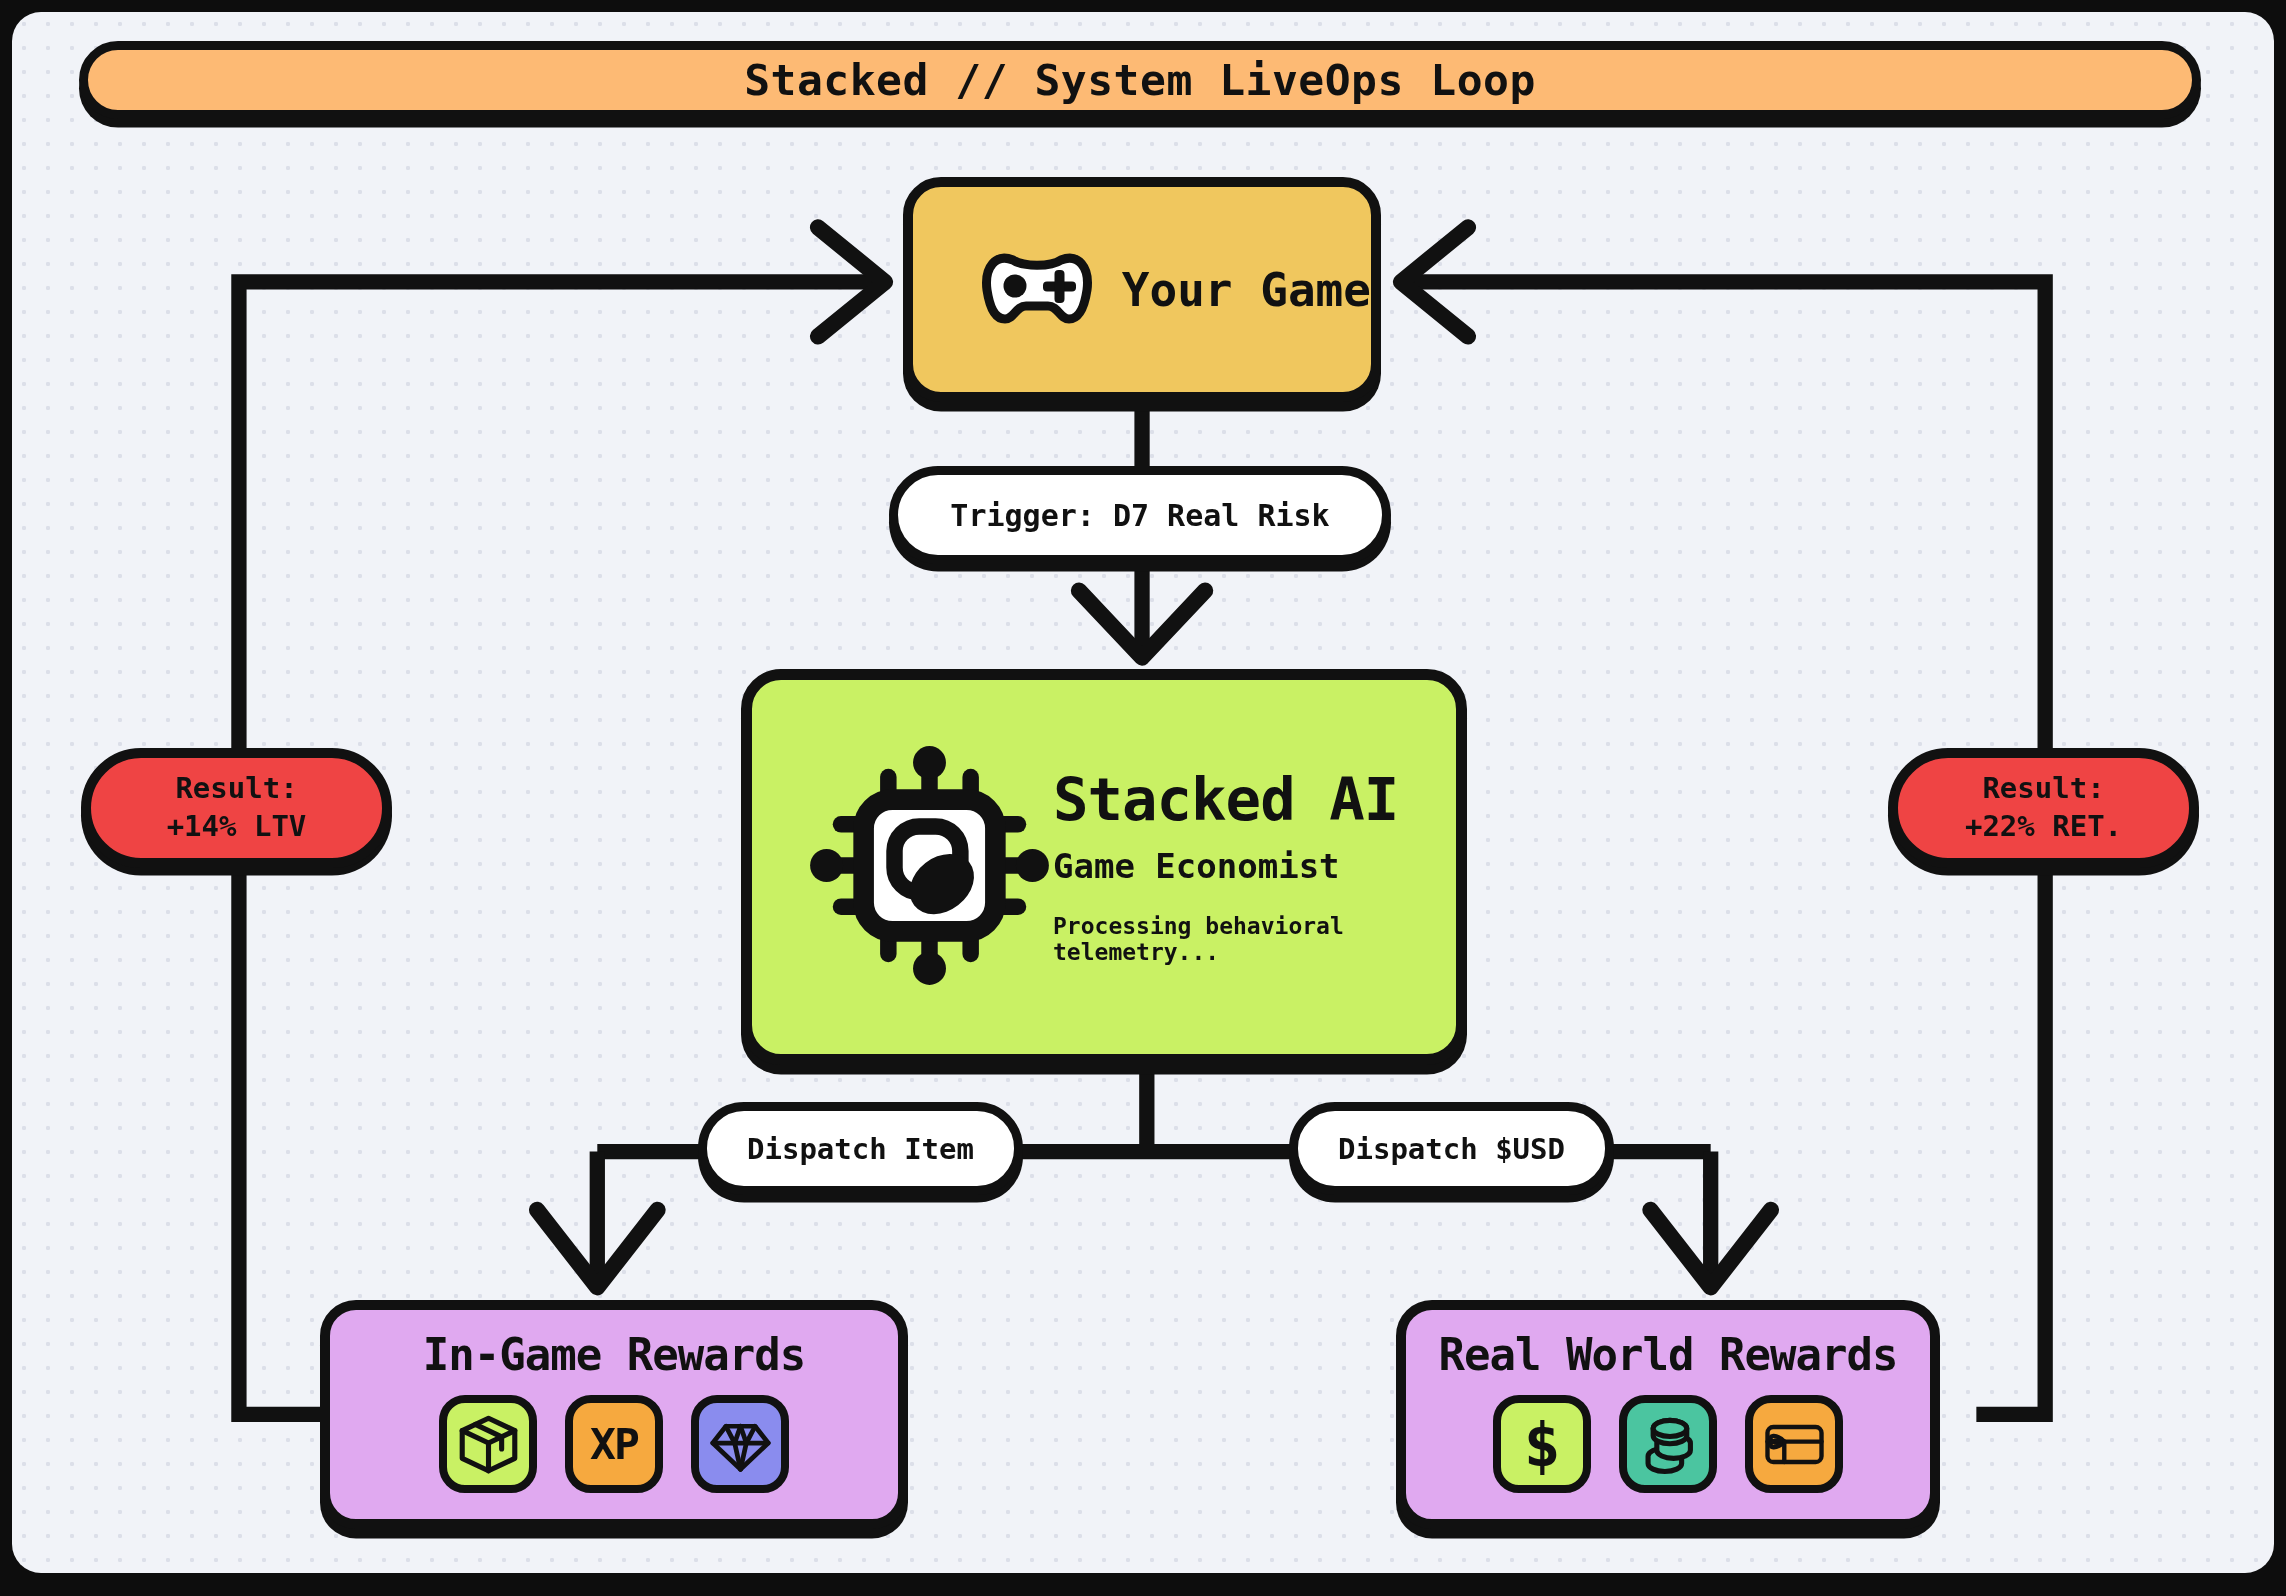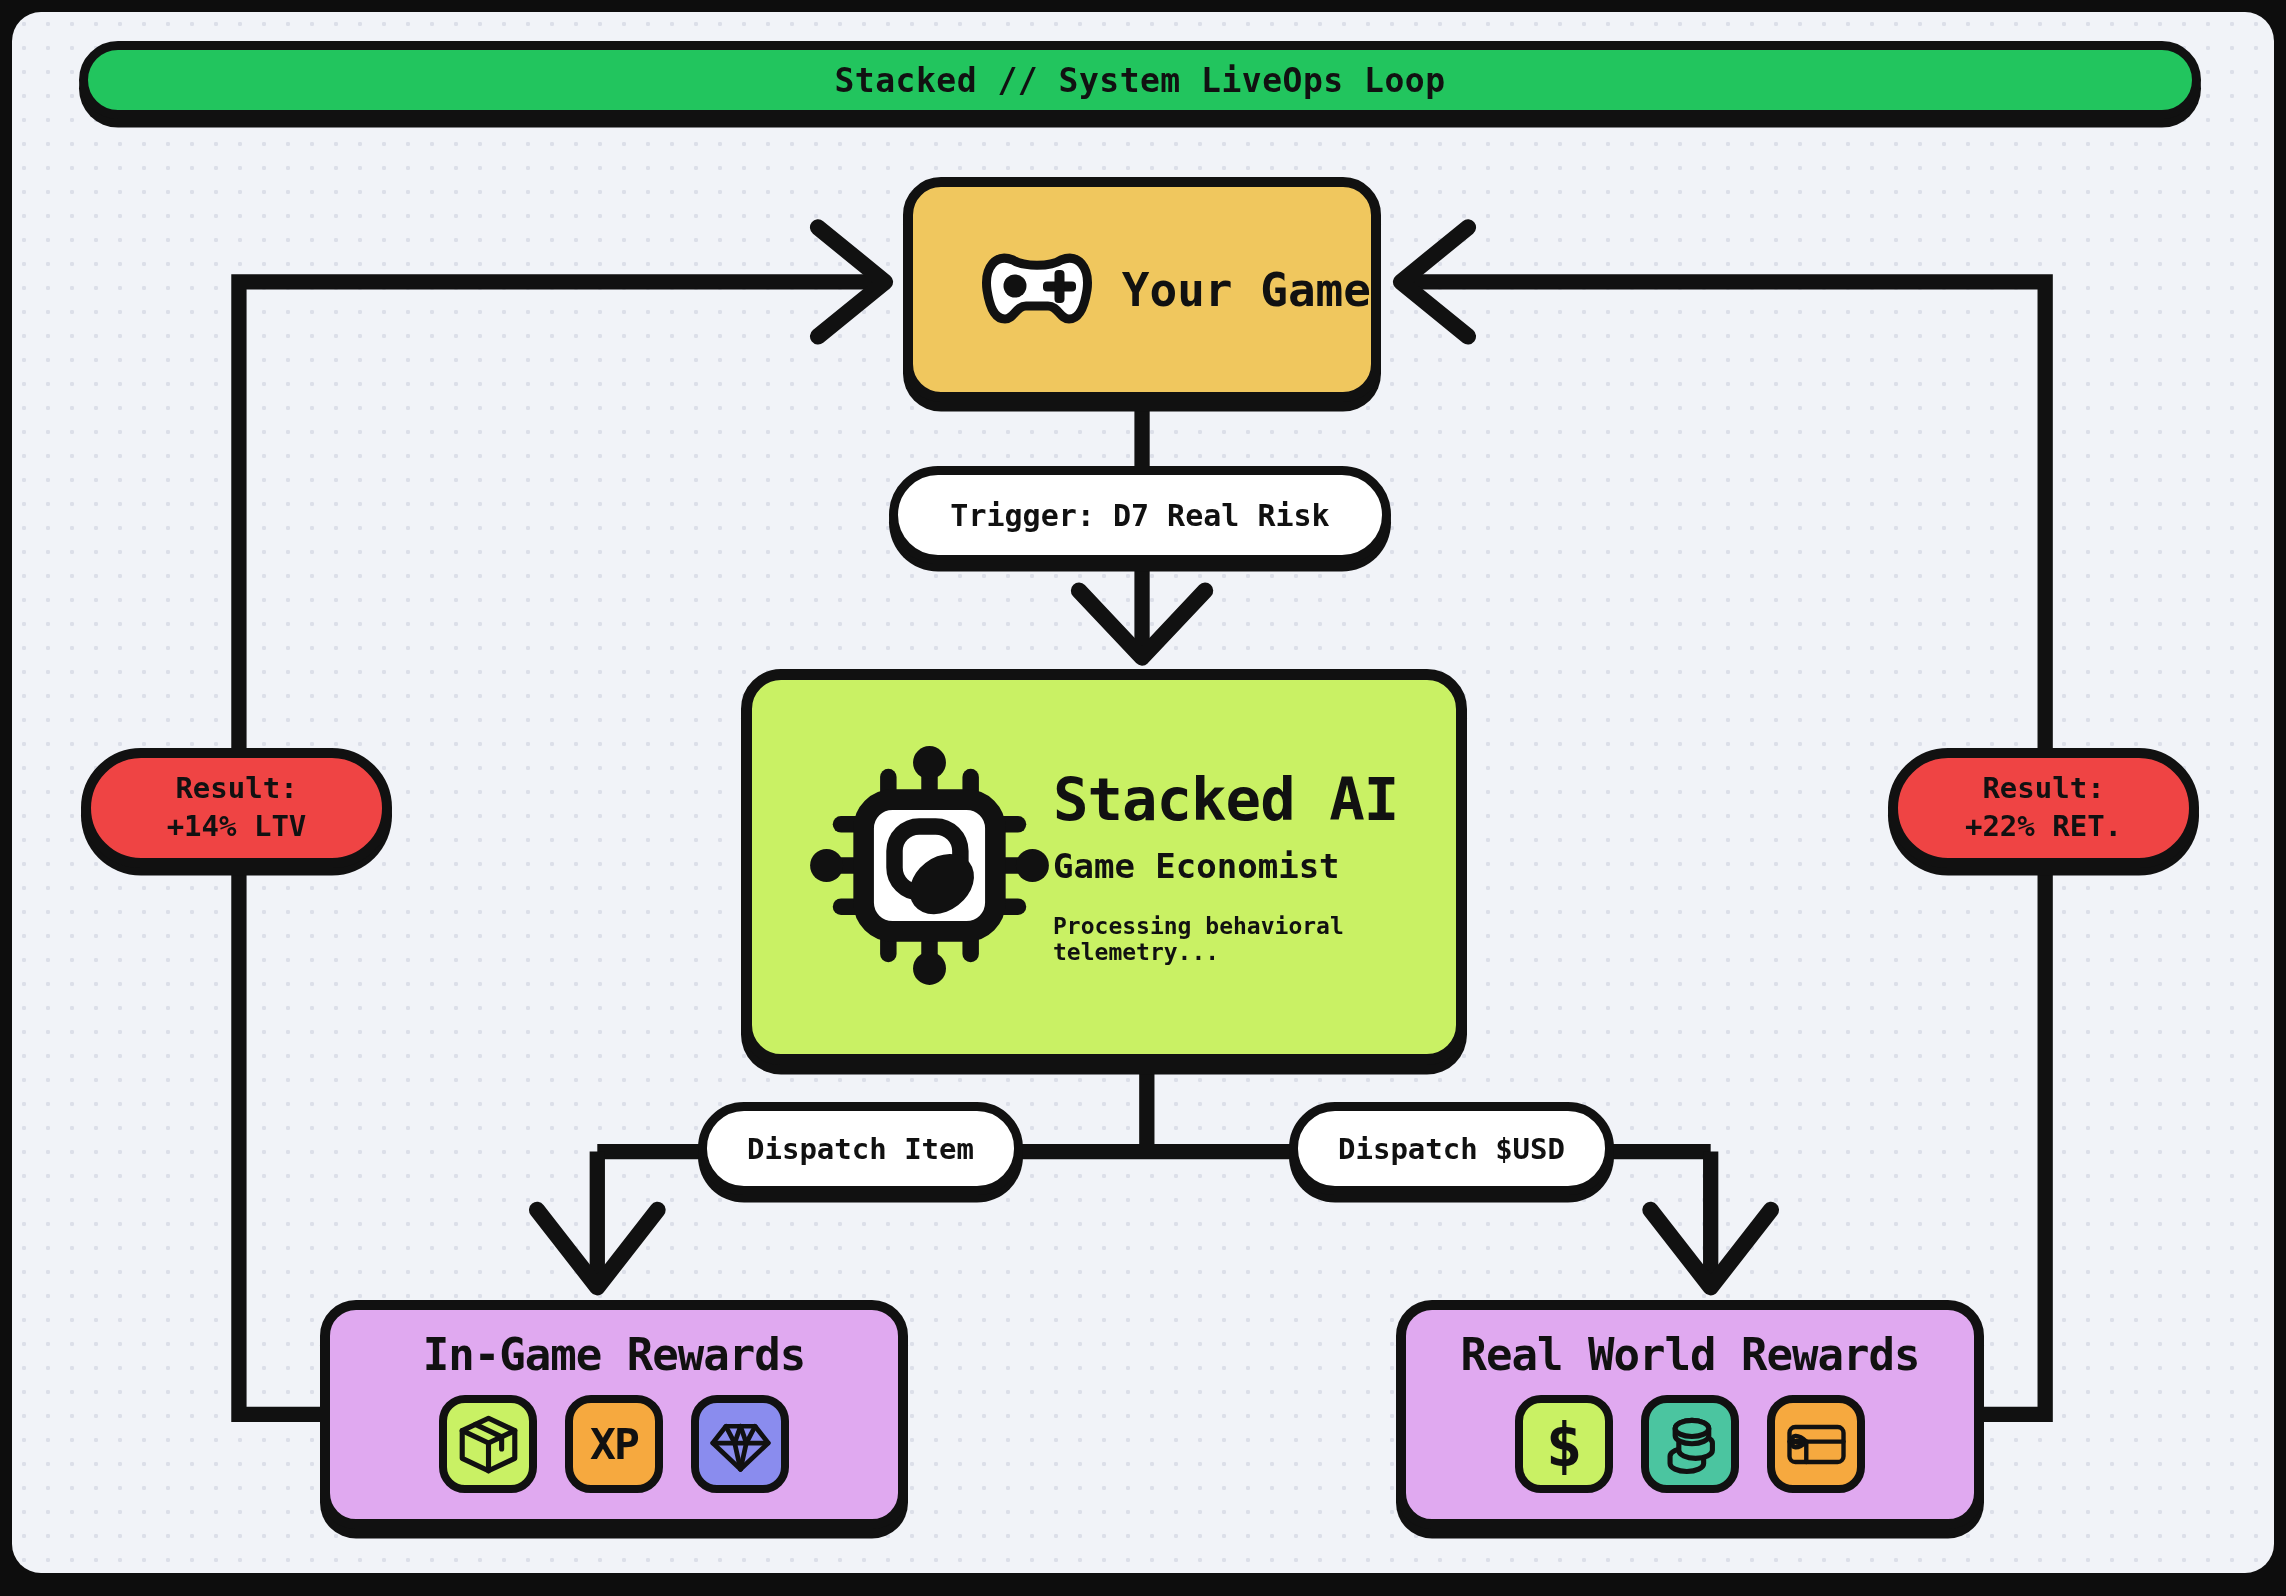--- a/index.html
+++ b/index.html
@@ -15,24 +15,24 @@
     background-image:radial-gradient(circle,#dcdfe9 1.9px,transparent 2.5px);
     background-size:24px 24px;
     border-radius:29px;
     z-index:0;
   }
   svg.connectors{position:absolute;left:0;top:0;z-index:1;}
   .node,.pill{position:absolute;z-index:2;box-sizing:border-box;}
 
   .titlebar{
     position:absolute;left:79px;top:41px;width:2122px;height:78px;z-index:2;
-    background:#22c55e;border:9.6px solid #111;border-radius:39px;
+    background:#fdba74;border:9.6px solid #111;border-radius:39px;
     box-shadow:0 8.6px 0 #111;box-sizing:border-box;
     display:flex;align-items:center;justify-content:center;
-    font-size:33px;font-weight:700;letter-spacing:0.5px;
+    font-size:43px;font-weight:700;letter-spacing:0.5px;
   }
 
   .your-game{
     left:903px;top:177px;width:478px;height:225px;
     background:#f0c75e;border:10.5px solid #111;border-radius:38px;
     box-shadow:0 9.6px 0 #111;
     display:flex;align-items:center;justify-content:flex-end;gap:25px;
   }
   .your-game .label{font-size:46px;font-weight:700;}
 
@@ -58,21 +58,21 @@
   .ai-title{font-size:59px;font-weight:700;line-height:1.05;letter-spacing:-1px;}
   .ai-sub{font-size:34px;font-weight:700;margin-top:15.3px;}
   .ai-status{font-size:23px;font-weight:700;margin-top:27px;}
 
   .rewards{
     background:#e0a9f0;border:10.5px solid #111;border-radius:36px;
     box-shadow:0 9.6px 0 #111;
     display:flex;flex-direction:column;align-items:center;padding-top:19px;
   }
   .in-game{left:320px;top:1300px;width:588px;height:229px;}
-  .real-world{left:1396px;top:1300px;width:588px;height:229px;}
+  .real-world{left:1396px;top:1300px;width:544px;height:229px;}
   .rewards .rw-title{font-size:44px;font-weight:700;letter-spacing:-1px;}
   .tile-row{display:flex;gap:28px;margin-top:15.3px;}
   .tile{
     width:98px;height:98px;border:8.6px solid #111;border-radius:26px;
     box-sizing:border-box;display:flex;align-items:center;justify-content:center;
   }
   .tile-lime{background:#c9f164;}
   .tile-orange{background:#f6a93f;}
   .tile-periwinkle{background:#8a8cee;}
   .tile-teal{background:#4bc5a0;}

